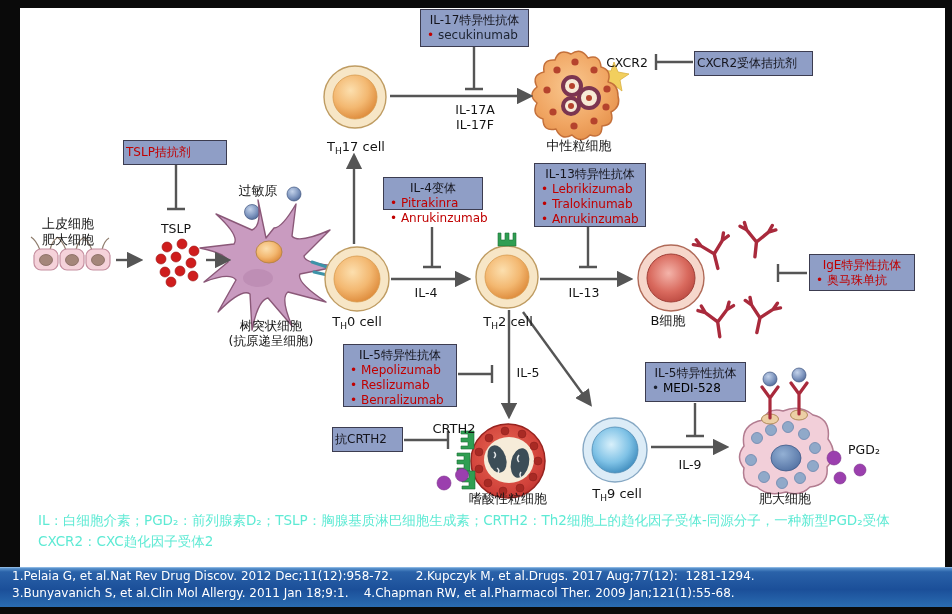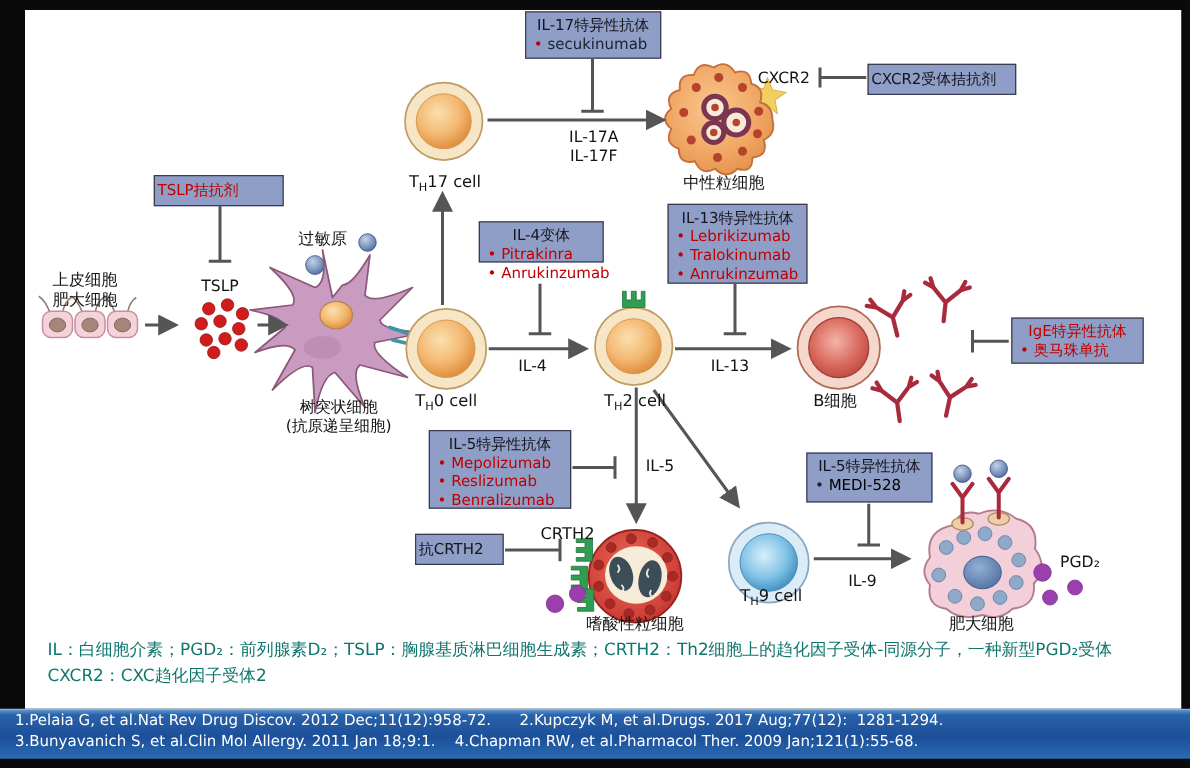--- a/index.html
+++ b/index.html
@@ -17,21 +17,21 @@
         text-decoration-color:rgba(210,35,35,.8);text-decoration-thickness:1px;text-underline-offset:2px;}
   .item{display:block;white-space:nowrap;}
   .item::before{content:"• ";}
   .item.rd::before{color:#c00000;}
   .item.bk::before{color:#1b2230;}
   .item.rd{color:#c00000;}
   .item.bk{color:#000000;}
   .lbl{position:absolute;transform:translate(-50%,-50%);white-space:nowrap;color:#141414;font-size:13px;}
   .lbl.small{font-size:12.5px;}
   .lbl sub{font-size:9px;line-height:0;}
-  .footnote{position:absolute;left:38px;top:510px;width:905px;font-size:13.5px;color:#0f766e;
+  .footnote{position:absolute;left:38px;top:510px;width:905px;font-size:13.5px;color:#5eead4;
             line-height:1.55;white-space:nowrap;}
   .refbar{position:absolute;left:0;top:567px;width:952px;height:40px;box-sizing:border-box;
           background:linear-gradient(180deg,#5e97d0 0%,#2a62a9 10%,#1b4f99 55%,#2a6cb2 100%);
           border-top:1px solid #8ab6e2;color:#ffffff;font-size:12px;padding:0 0 0 12px;}
   .ref-line{white-space:pre;line-height:1.45;}
 </style>
 </head>
 <body>
 
 <div class="frame">
@@ -316,21 +316,21 @@
   <div class="lbl" style="left:68px;top:224px">上皮细胞</div>
   <div class="lbl" style="left:68px;top:240px">肥大细胞</div>
   <div class="lbl small" style="left:176px;top:228px">TSLP</div>
   <div class="lbl" style="left:258px;top:191px">过敏原</div>
   <div class="lbl small" style="left:271px;top:326px">树突状细胞</div>
   <div class="lbl small" style="left:271px;top:341px">(抗原递呈细胞)</div>
 
   <div class="lbl" style="left:356px;top:146px"><span>T</span><sub>H</sub><span>17 cell</span></div>
   <div class="lbl" style="left:357px;top:321px"><span>T</span><sub>H</sub><span>0 cell</span></div>
   <div class="lbl" style="left:508px;top:321px"><span>T</span><sub>H</sub><span>2 cell</span></div>
-  <div class="lbl" style="left:617px;top:477px"><span>T</span><sub>H</sub><span>9 cell</span></div>
+  <div class="lbl" style="left:617px;top:493px"><span>T</span><sub>H</sub><span>9 cell</span></div>
 
   <div class="lbl" style="left:579px;top:146px">中性粒细胞</div>
   <div class="lbl" style="left:668px;top:321px">B细胞</div>
   <div class="lbl" style="left:508px;top:499px">嗜酸性粒细胞</div>
   <div class="lbl" style="left:785px;top:499px">肥大细胞</div>
 
   <div class="lbl small" style="left:627px;top:62px">CXCR2</div>
   <div class="lbl" style="left:454px;top:428px">CRTH2</div>
   <div class="lbl small" style="left:475px;top:109px">IL-17A</div>
   <div class="lbl small" style="left:475px;top:124px">IL-17F</div>

